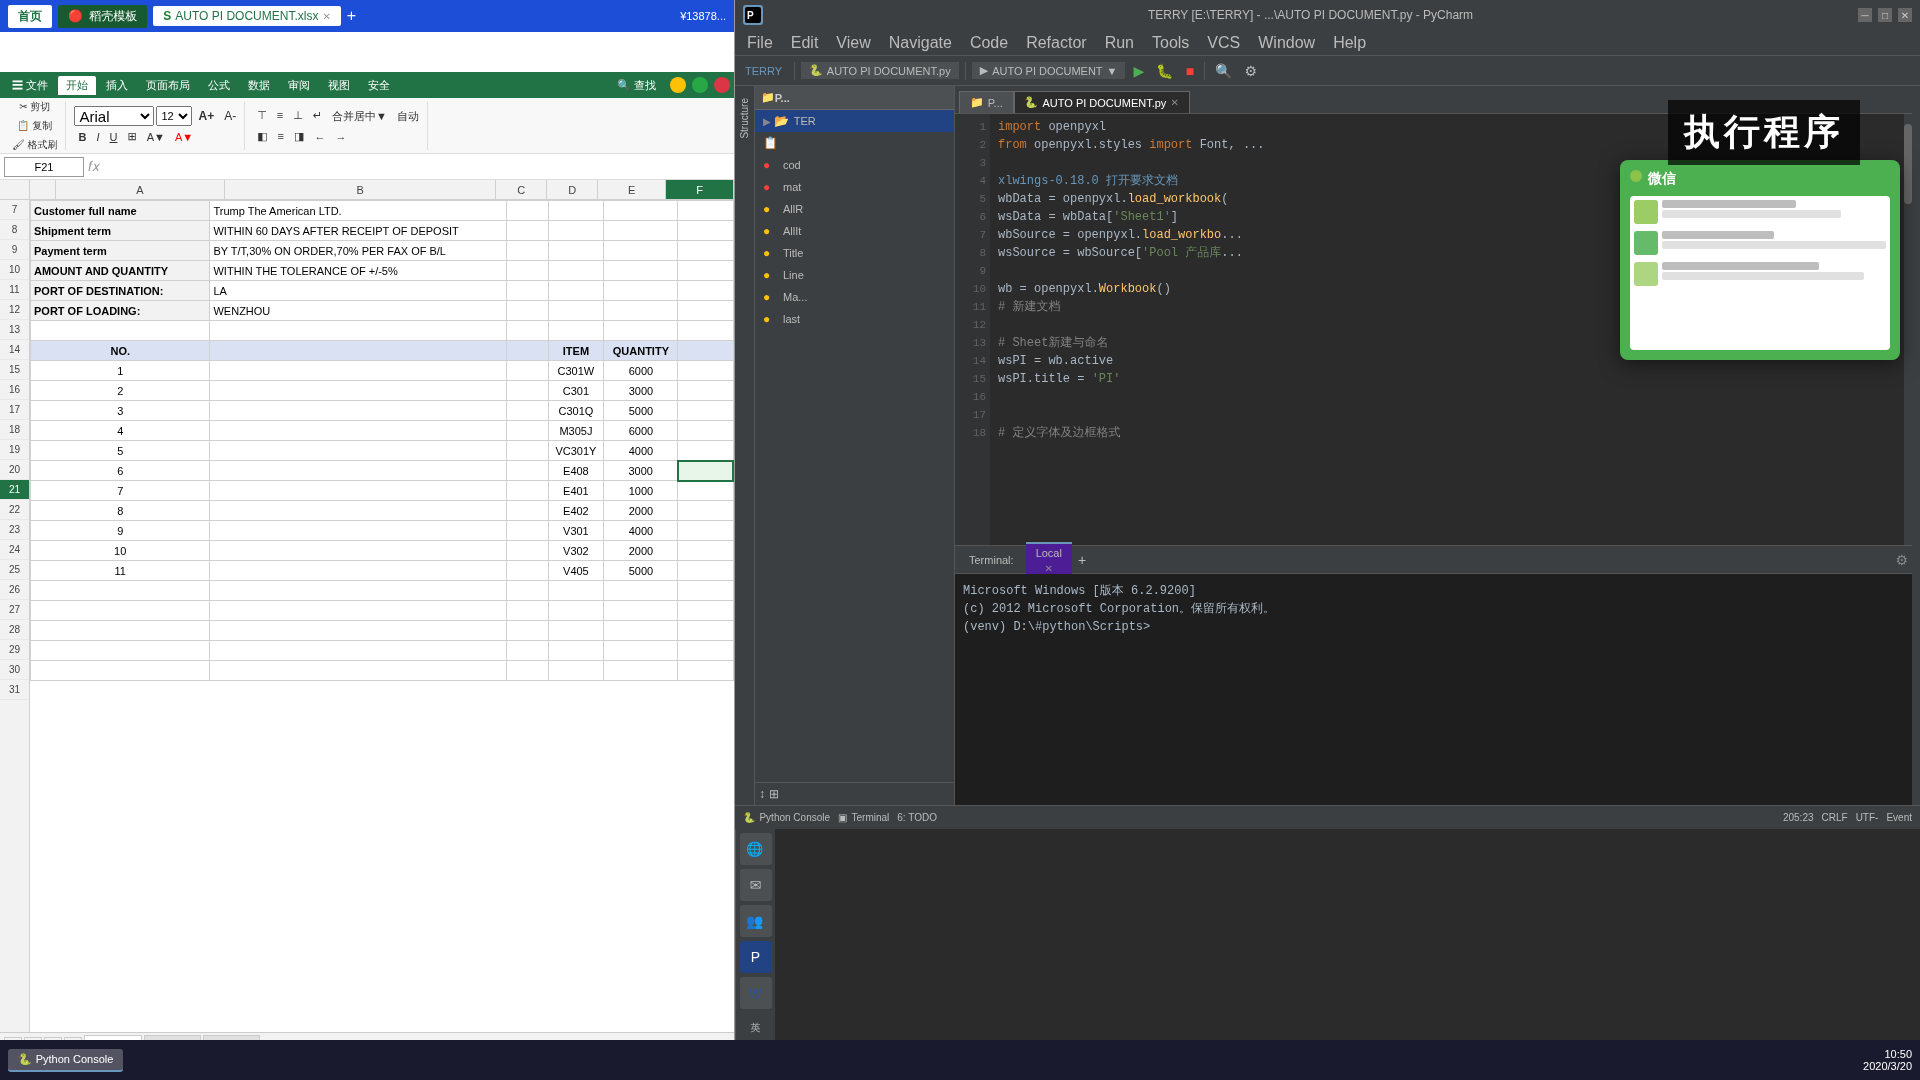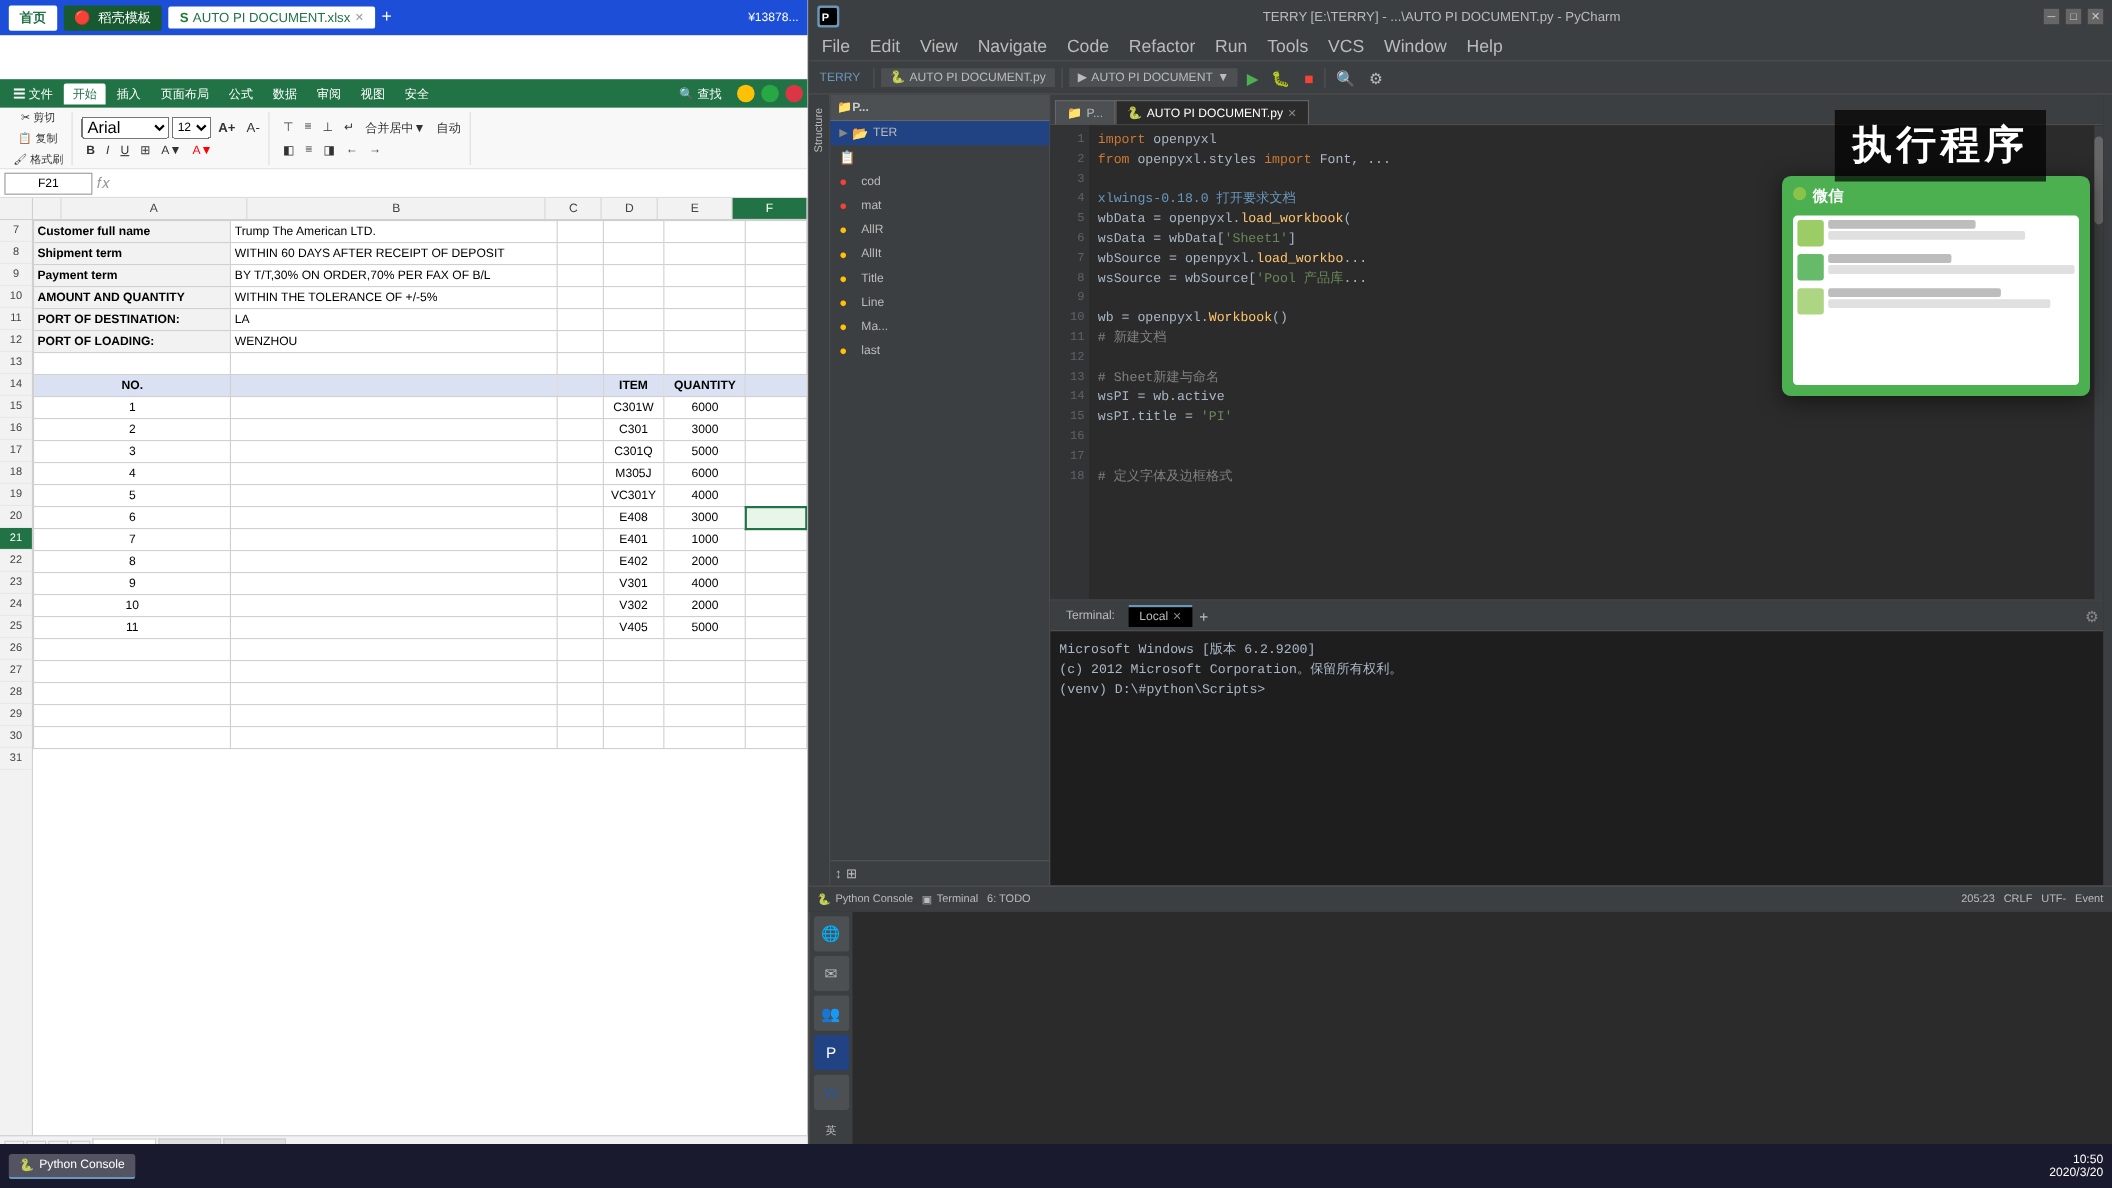--- a/index.html
+++ b/index.html
@@ -530,22 +530,23 @@
     .bottom-tab {
       color: #bbb;
       font-size: 11px;
       padding: 3px 10px;
       cursor: pointer;
       display: flex;
       align-items: center;
       gap: 4px;
     }
     .bottom-tab.active {
-      background: #000000;
+      background: #4c1d95;
       border-top: 2px solid #6897bb;
+      flex-direction: column;
     }
     .bottom-tab-close { color: #888; font-size: 10px; }
     .bottom-spacer { flex: 1; }
     .bottom-settings { color: #888; font-size: 14px; cursor: pointer; }
 
     .terminal-content {
       flex: 1;
       background: #1e1e1e;
       color: #a9b7c6;
       font-size: 12px;

